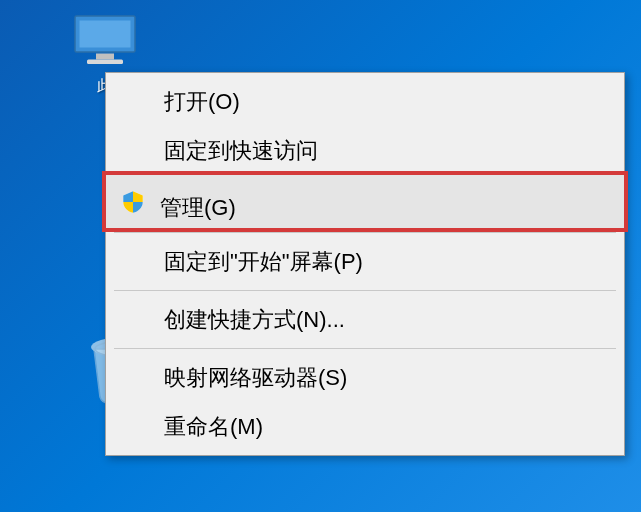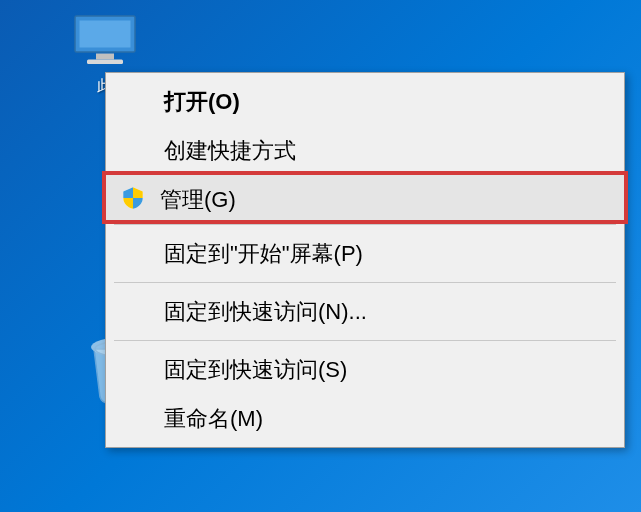--- a/index.html
+++ b/index.html
@@ -69,28 +69,28 @@
       font-size: 22px;
       color: #000;
     }
     .menu-item {
       padding: 8px 24px 8px 58px;
       position: relative;
       cursor: default;
       line-height: 1.5;
     }
     .menu-item.bold {
-      font-weight: bold;
+      font-weight: normal;
     }
     .menu-item.highlighted {
       background: #e5e5e5;
       border: 4px solid #d43a3a;
       margin: -4px;
       padding-left: 54px;
-      padding-top: 8px;
+      padding-top: 16px;
       padding-bottom: 4px;
       position: relative;
     }
     .menu-separator {
       height: 1px;
       background: #c8c8c8;
       margin: 4px 8px;
     }
     .shield-icon {
       position: absolute;
@@ -129,21 +129,21 @@
     </svg>
   </div>
 
   <div class="context-menu">
 
     <div class="menu-item bold">
       <span>打开(O)</span>
     </div>
 
     <div class="menu-item">
-      <span>创建快捷方式</span>
+      <span>固定到快速访问</span>
     </div>
 
     <div class="menu-item highlighted">
       <span class="shield-icon">
         <svg viewBox="0 0 24 24">
           <path d="M12 2 L21 6 L21 12 C21 17 17 21 12 22 C7 21 3 17 3 12 L3 6 Z" fill="#fff"></path>
           <path d="M12 2 L21 6 L21 12 L12 12 Z" fill="#ffcc00"></path>
           <path d="M12 2 L3 6 L3 12 L12 12 Z" fill="#3b9be0"></path>
           <path d="M12 12 L21 12 C21 17 17 21 12 22 Z" fill="#3b9be0"></path>
           <path d="M12 12 L3 12 C3 17 7 21 12 22 Z" fill="#ffcc00"></path>
@@ -154,28 +154,28 @@
 
     <div class="menu-separator"></div>
 
     <div class="menu-item">
       <span>固定到"开始"屏幕(P)</span>
     </div>
 
     <div class="menu-separator"></div>
 
     <div class="menu-item">
-      <span>固定到快速访问(N)...</span>
+      <span>创建快捷方式(N)...</span>
     </div>
 
 
     <div class="menu-separator"></div>
 
     <div class="menu-item">
-      <span>固定到快速访问(S)</span>
+      <span>映射网络驱动器(S)</span>
     </div>
 
 
     <div class="menu-item">
       <span>重命名(M)</span>
     </div>
 
   </div>
 
 </div>

